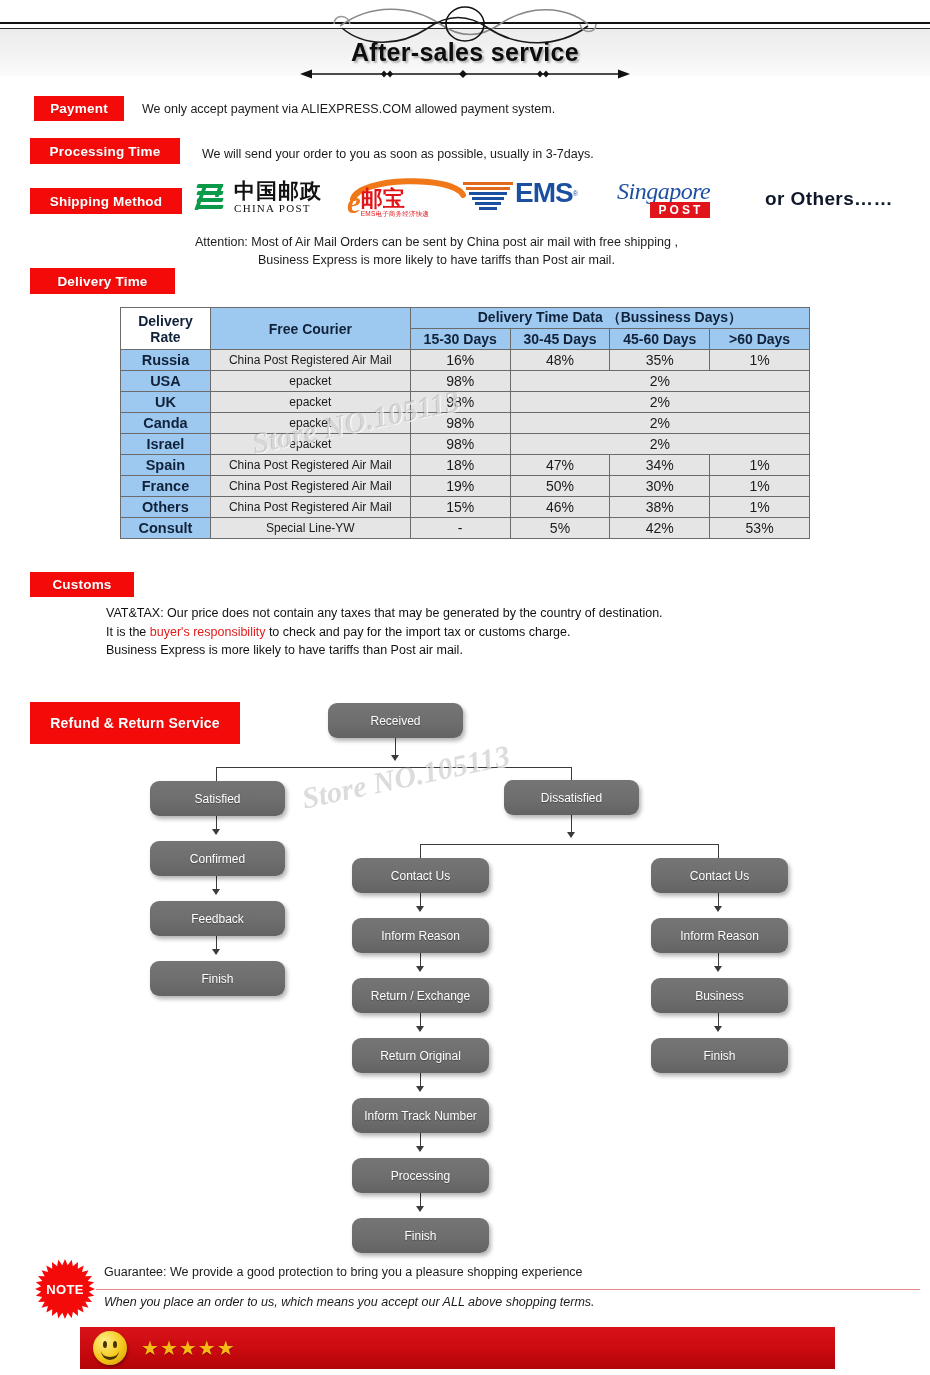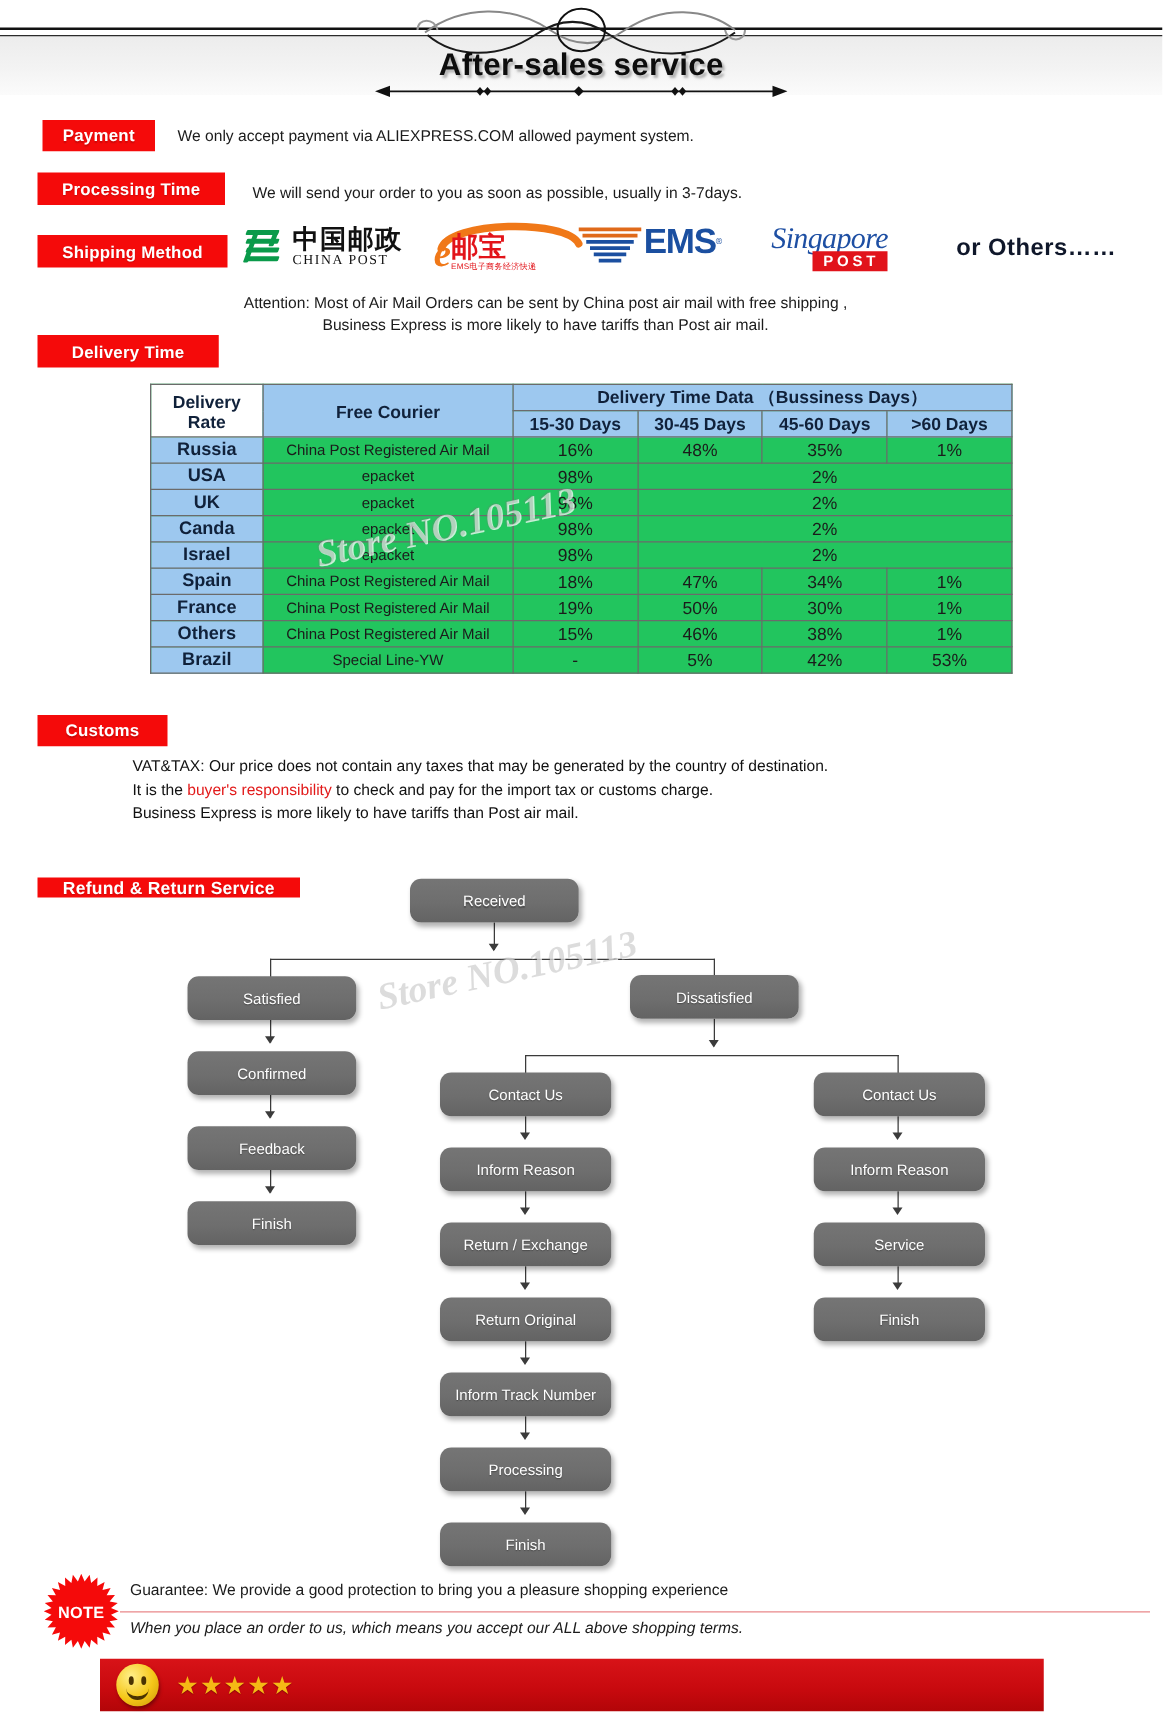--- a/index.html
+++ b/index.html
@@ -29,21 +29,21 @@
     background:#f50a0a;color:#fff;font-weight:bold;text-align:center;
     display:flex;align-items:center;justify-content:center;
     font-size:13.5px;letter-spacing:.2px;
     text-shadow:0 1px 1px rgba(0,0,0,.18);
   }
   #badge-payment{left:34px;top:96px;width:90px;height:25px;}
   #badge-processing{left:30px;top:138px;width:150px;height:26px;}
   #badge-shipping{left:30px;top:188px;width:152px;height:26px;}
   #badge-delivery{left:30px;top:268px;width:145px;height:26px;}
   #badge-customs{left:30px;top:572px;width:104px;height:25px;}
-  #badge-refund{left:30px;top:702px;width:210px;height:16px;font-size:14px;}
+  #badge-refund{left:30px;top:702px;width:210px;height:42px;font-size:14px;}
 
   .body-text{font-size:12.5px;color:#1b1b1b;line-height:17px;}
 
   #txt-payment{left:142px;top:101px;width:600px;}
   #txt-processing{left:202px;top:146px;width:620px;}
 
   
   #logos{left:195px;top:178px;width:720px;height:48px;}
   .logo{position:absolute;display:flex;align-items:center;}
 
@@ -85,21 +85,21 @@
   #logo-others{left:570px;top:10px;font-size:19px;font-weight:bold;color:#0f172a;
     font-family:"Liberation Sans",sans-serif;letter-spacing:.4px;}
 
   #attention-1{left:195px;top:234px;}
   #attention-2{left:258px;top:252px;}
 
   
   #delivery-table{
     position:absolute;left:120px;top:307px;width:690px;
     border-collapse:collapse;font-size:12.5px;
-    border:1px solid #6b6b6b;background:#22c55e;
+    border:1px solid #6b6b6b;background:#e5e5e5;
   }
   #delivery-table td,#delivery-table th{
     border:1px solid #6b6b6b;padding:1px 2px;text-align:center;
     height:21px;box-sizing:border-box;
   }
   #delivery-table thead th{
     background:#9dc8ef;color:#10213a;font-weight:bold;font-size:14px;
   }
   th.hd-left{width:90px;line-height:16px;font-size:15px;background:#fff !important;color:#111;}
   th.hd-courier{width:200px;font-size:16px;}
@@ -336,21 +336,21 @@
       </tr>
       <tr>
         <td class="c-country">Others</td>
         <td class="c-courier">China Post Registered Air Mail</td>
         <td class="c-val">15%</td>
         <td class="c-val">46%</td>
         <td class="c-val">38%</td>
         <td class="c-val">1%</td>
       </tr>
       <tr>
-        <td class="c-country">Brazil</td>
+        <td class="c-country">Consult</td>
         <td class="c-courier">Special Line-YW</td>
         <td class="c-val">-</td>
         <td class="c-val">5%</td>
         <td class="c-val">42%</td>
         <td class="c-val">53%</td>
       </tr>
     </tbody>
 </table>
 
 <div class="abs badge" id="badge-customs">Customs</div>
@@ -420,21 +420,21 @@
   <div class="node" style="left:352px;top:163px;width:137px;height:35px;">Contact Us</div>
   <div class="node" style="left:352px;top:223px;width:137px;height:35px;">Inform Reason</div>
   <div class="node" style="left:352px;top:283px;width:137px;height:35px;">Return / Exchange</div>
   <div class="node" style="left:352px;top:343px;width:137px;height:35px;">Return Original</div>
   <div class="node" style="left:352px;top:403px;width:137px;height:35px;">Inform Track Number</div>
   <div class="node" style="left:352px;top:463px;width:137px;height:35px;">Processing</div>
   <div class="node" style="left:352px;top:523px;width:137px;height:35px;">Finish</div>
 
   <div class="node" style="left:651px;top:163px;width:137px;height:35px;">Contact Us</div>
   <div class="node" style="left:651px;top:223px;width:137px;height:35px;">Inform Reason</div>
-  <div class="node" style="left:651px;top:283px;width:137px;height:35px;">Service</div>
+  <div class="node" style="left:651px;top:283px;width:137px;height:35px;">Business</div>
   <div class="node" style="left:651px;top:343px;width:137px;height:35px;">Finish</div>
 </div>
 
 <div class="wm" id="wm1">Store NO.105113</div>
 <div class="wm" id="wm2">Store NO.105113</div>
 
 <div class="abs" id="note-badge">
   <svg width="62" height="62" viewBox="0 0 62 62">
     <polygon id="burst" fill="#f50a0a" points="31.0,1.0 33.7,7.2 37.7,1.8 38.9,8.3 44.0,4.0 43.8,10.7 49.7,7.5 48.0,14.0 54.5,12.3 51.3,18.2 58.0,18.0 53.7,23.1 60.2,24.3 54.8,28.3 61.0,31.0 54.8,33.7 60.2,37.7 53.7,38.9 58.0,44.0 51.3,43.8 54.5,49.7 48.0,48.0 49.7,54.5 43.8,51.3 44.0,58.0 38.9,53.7 37.7,60.2 33.7,54.8 31.0,61.0 28.3,54.8 24.3,60.2 23.1,53.7 18.0,58.0 18.2,51.3 12.3,54.5 14.0,48.0 7.5,49.7 10.7,43.8 4.0,44.0 8.3,38.9 1.8,37.7 7.2,33.7 1.0,31.0 7.2,28.3 1.8,24.3 8.3,23.1 4.0,18.0 10.7,18.2 7.5,12.3 14.0,14.0 12.3,7.5 18.2,10.7 18.0,4.0 23.1,8.3 24.3,1.8 28.3,7.2"></polygon>
   </svg>

